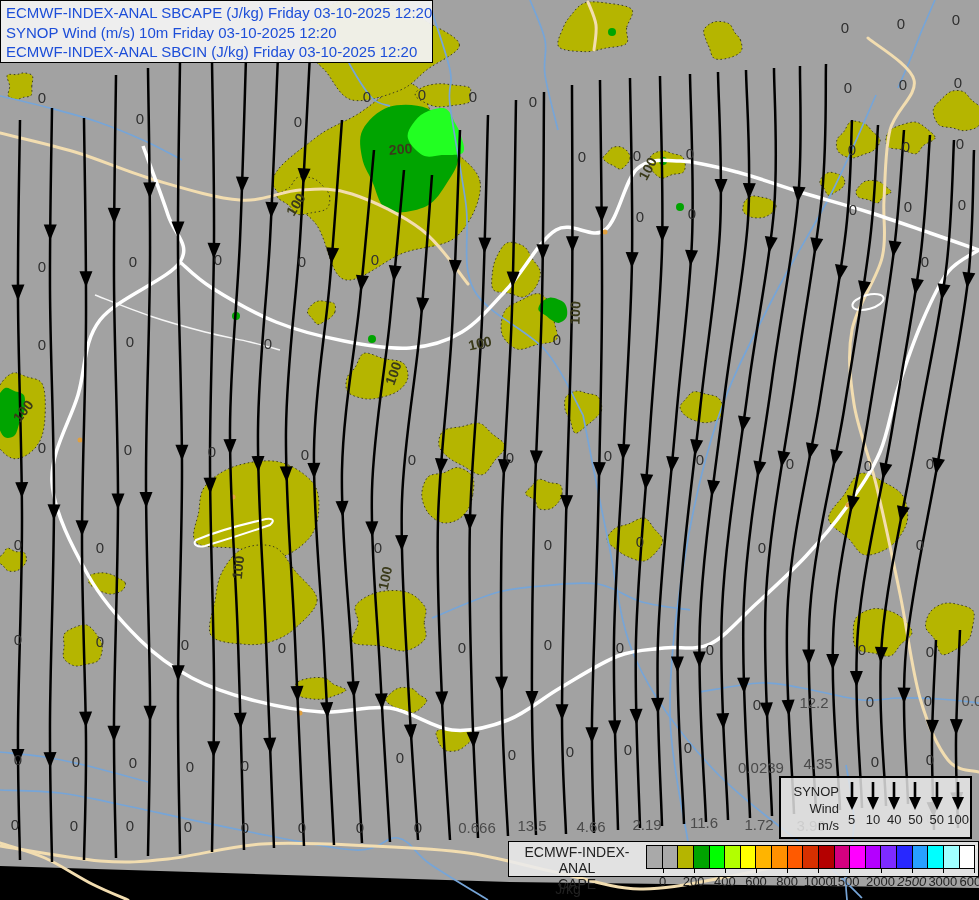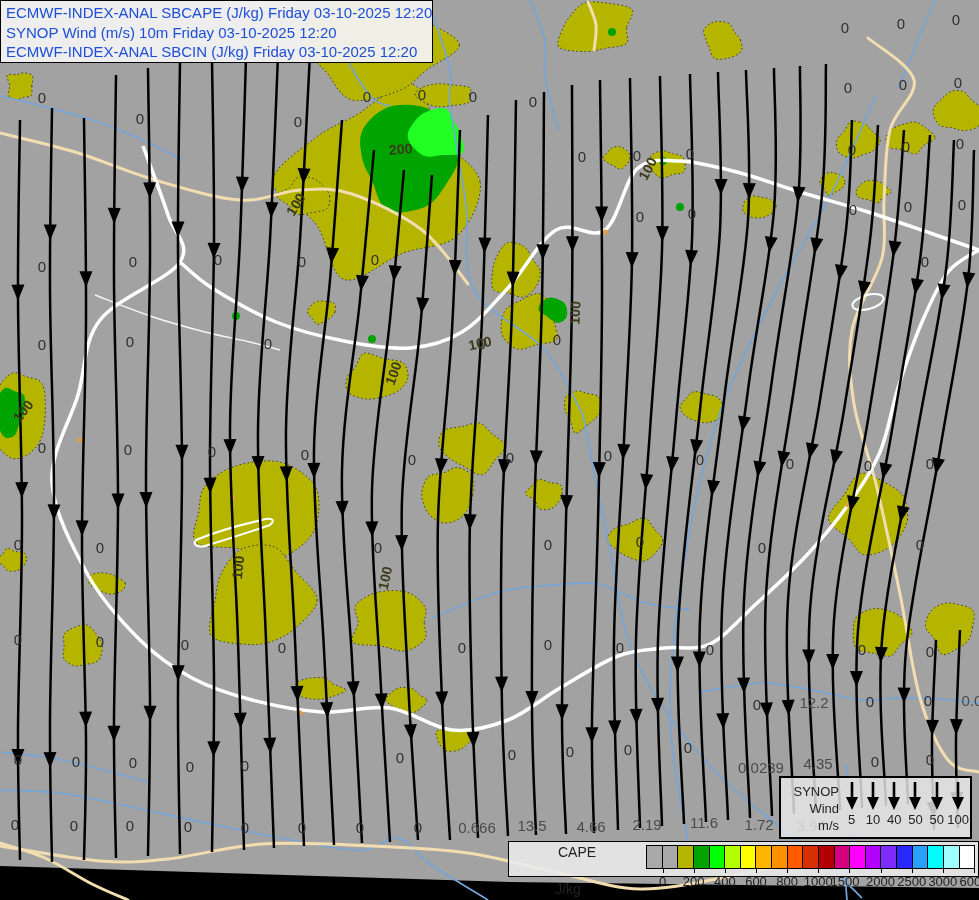--- a/index.html
+++ b/index.html
@@ -414,20 +414,21 @@
           <path d="M3,16 L15,16 L9,29 Z" fill="#000"></path>
         </svg>
         <div class="wl-speed">100</div>
       </div>
     </div>
 </div>
 
 <div class="capelegend">
   <div class="cl-box"></div>
   <div class="cl-left">
+    <div>ECMWF-INDEX-ANAL</div>
     <div>CAPE</div>
   </div>
   <div class="cl-units">J/kg</div>
   <div class="cl-bar" id="cl-bar">
       <div class="cl-cell" style="background: rgb(169, 169, 169);"></div>
       <div class="cl-cell" style="background: rgb(169, 169, 169);"></div>
       <div class="cl-cell" style="background: rgb(181, 181, 0);"></div>
       <div class="cl-cell" style="background: rgb(0, 164, 0);"></div>
       <div class="cl-cell" style="background: rgb(0, 255, 0);"></div>
       <div class="cl-cell" style="background: rgb(178, 255, 0);"></div>
@@ -458,19 +459,19 @@
       <div class="cl-lab" style="left: 248px;">600</div>
       <div class="cl-tick" style="left: 279.143px;"></div>
       <div class="cl-lab" style="left: 279.143px;">800</div>
       <div class="cl-tick" style="left: 310.286px;"></div>
       <div class="cl-lab" style="left: 310.286px;">1000</div>
       <div class="cl-tick" style="left: 341.429px;"></div>
       <div class="cl-lab" style="left: 337px;">1500</div>
       <div class="cl-tick" style="left: 372.571px;"></div>
       <div class="cl-lab" style="left: 372.571px;">2000</div>
       <div class="cl-tick" style="left: 403.714px;"></div>
-      <div class="cl-lab" style="left: 403.714px;">2500</div>
+      <div class="cl-lab" style="left: 403.714px; font-style: italic;">2500</div>
       <div class="cl-tick" style="left: 434.857px;"></div>
       <div class="cl-lab" style="left: 434.857px;">3000</div>
       <div class="cl-tick" style="left: 466px;"></div>
       <div class="cl-lab" style="left: 466px;">6000</div>
     </div>
 </div>
 
 </body></html>

